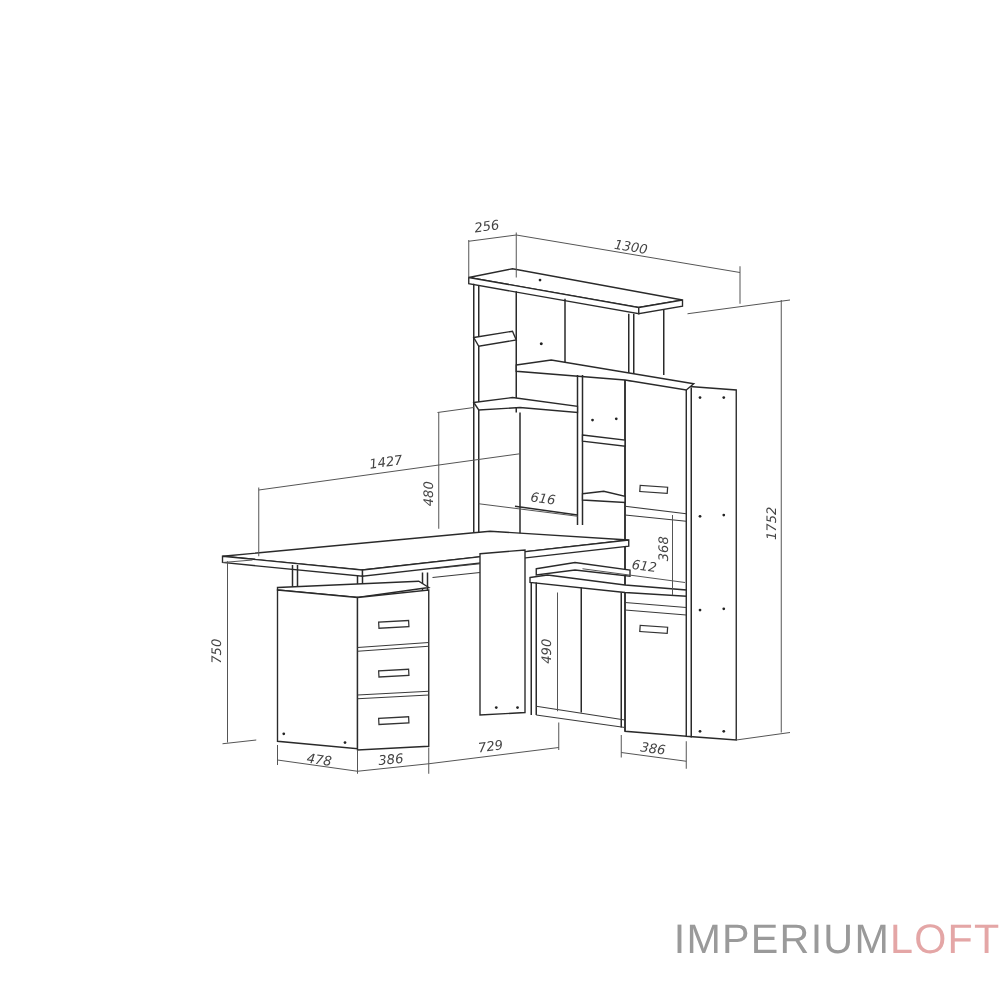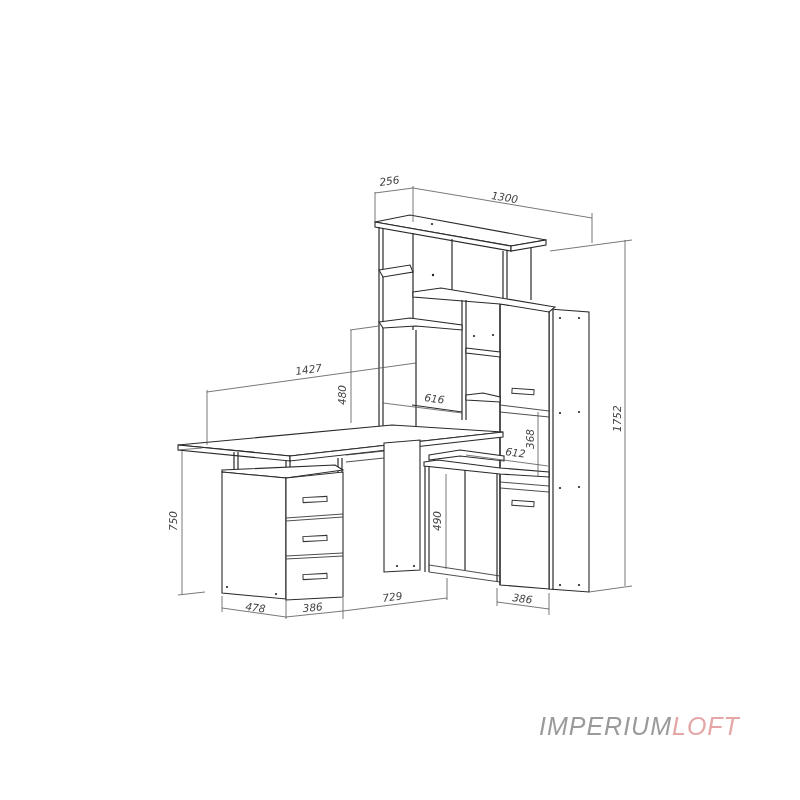--- a/index.html
+++ b/index.html
@@ -5,21 +5,21 @@
   html, body { margin: 0; padding: 0; background: #ffffff; }
   body { width: 800px; height: 800px; position: relative; overflow: hidden; font-family: "DejaVu Sans", sans-serif; }
   svg { position: absolute; left: 0; top: 0; }
   .ln { stroke: #2a2a2a; stroke-width: 1.2; fill: none; }
   .ln2 { stroke: #3a3a3a; stroke-width: 0.9; fill: none; }
   .dim { stroke: #555; stroke-width: 0.8; fill: none; }
   .face { fill: #ffffff; stroke: #2a2a2a; stroke-width: 1.1; }
   .handle { fill: #fff; stroke: #333; stroke-width: 1; }
   .dot { fill: #222; }
   .dimtxt { font-family: "DejaVu Sans", sans-serif; font-size: 10.5px; font-style: italic; fill: #444; }
-  .logo { position: absolute; left: 539px; top: 712px; font-family: "Liberation Sans", sans-serif; font-size: 25px; letter-spacing: 1px; font-weight: 300; font-style: italic; }
+  .logo { position: absolute; left: 539px; top: 732px; font-family: "Liberation Sans", sans-serif; font-size: 33px; letter-spacing: 1px; font-weight: 300; }
   .logo .a { color: #9a9a9a; }
   .logo .b { color: #e4a6a6; }
 </style>
 </head>
 <body>
 
 <svg width="800" height="800" viewBox="0 0 800 800">
 
   <g>
     <polygon class="face" points="549,309 589,312 589,592 549,589"></polygon>

